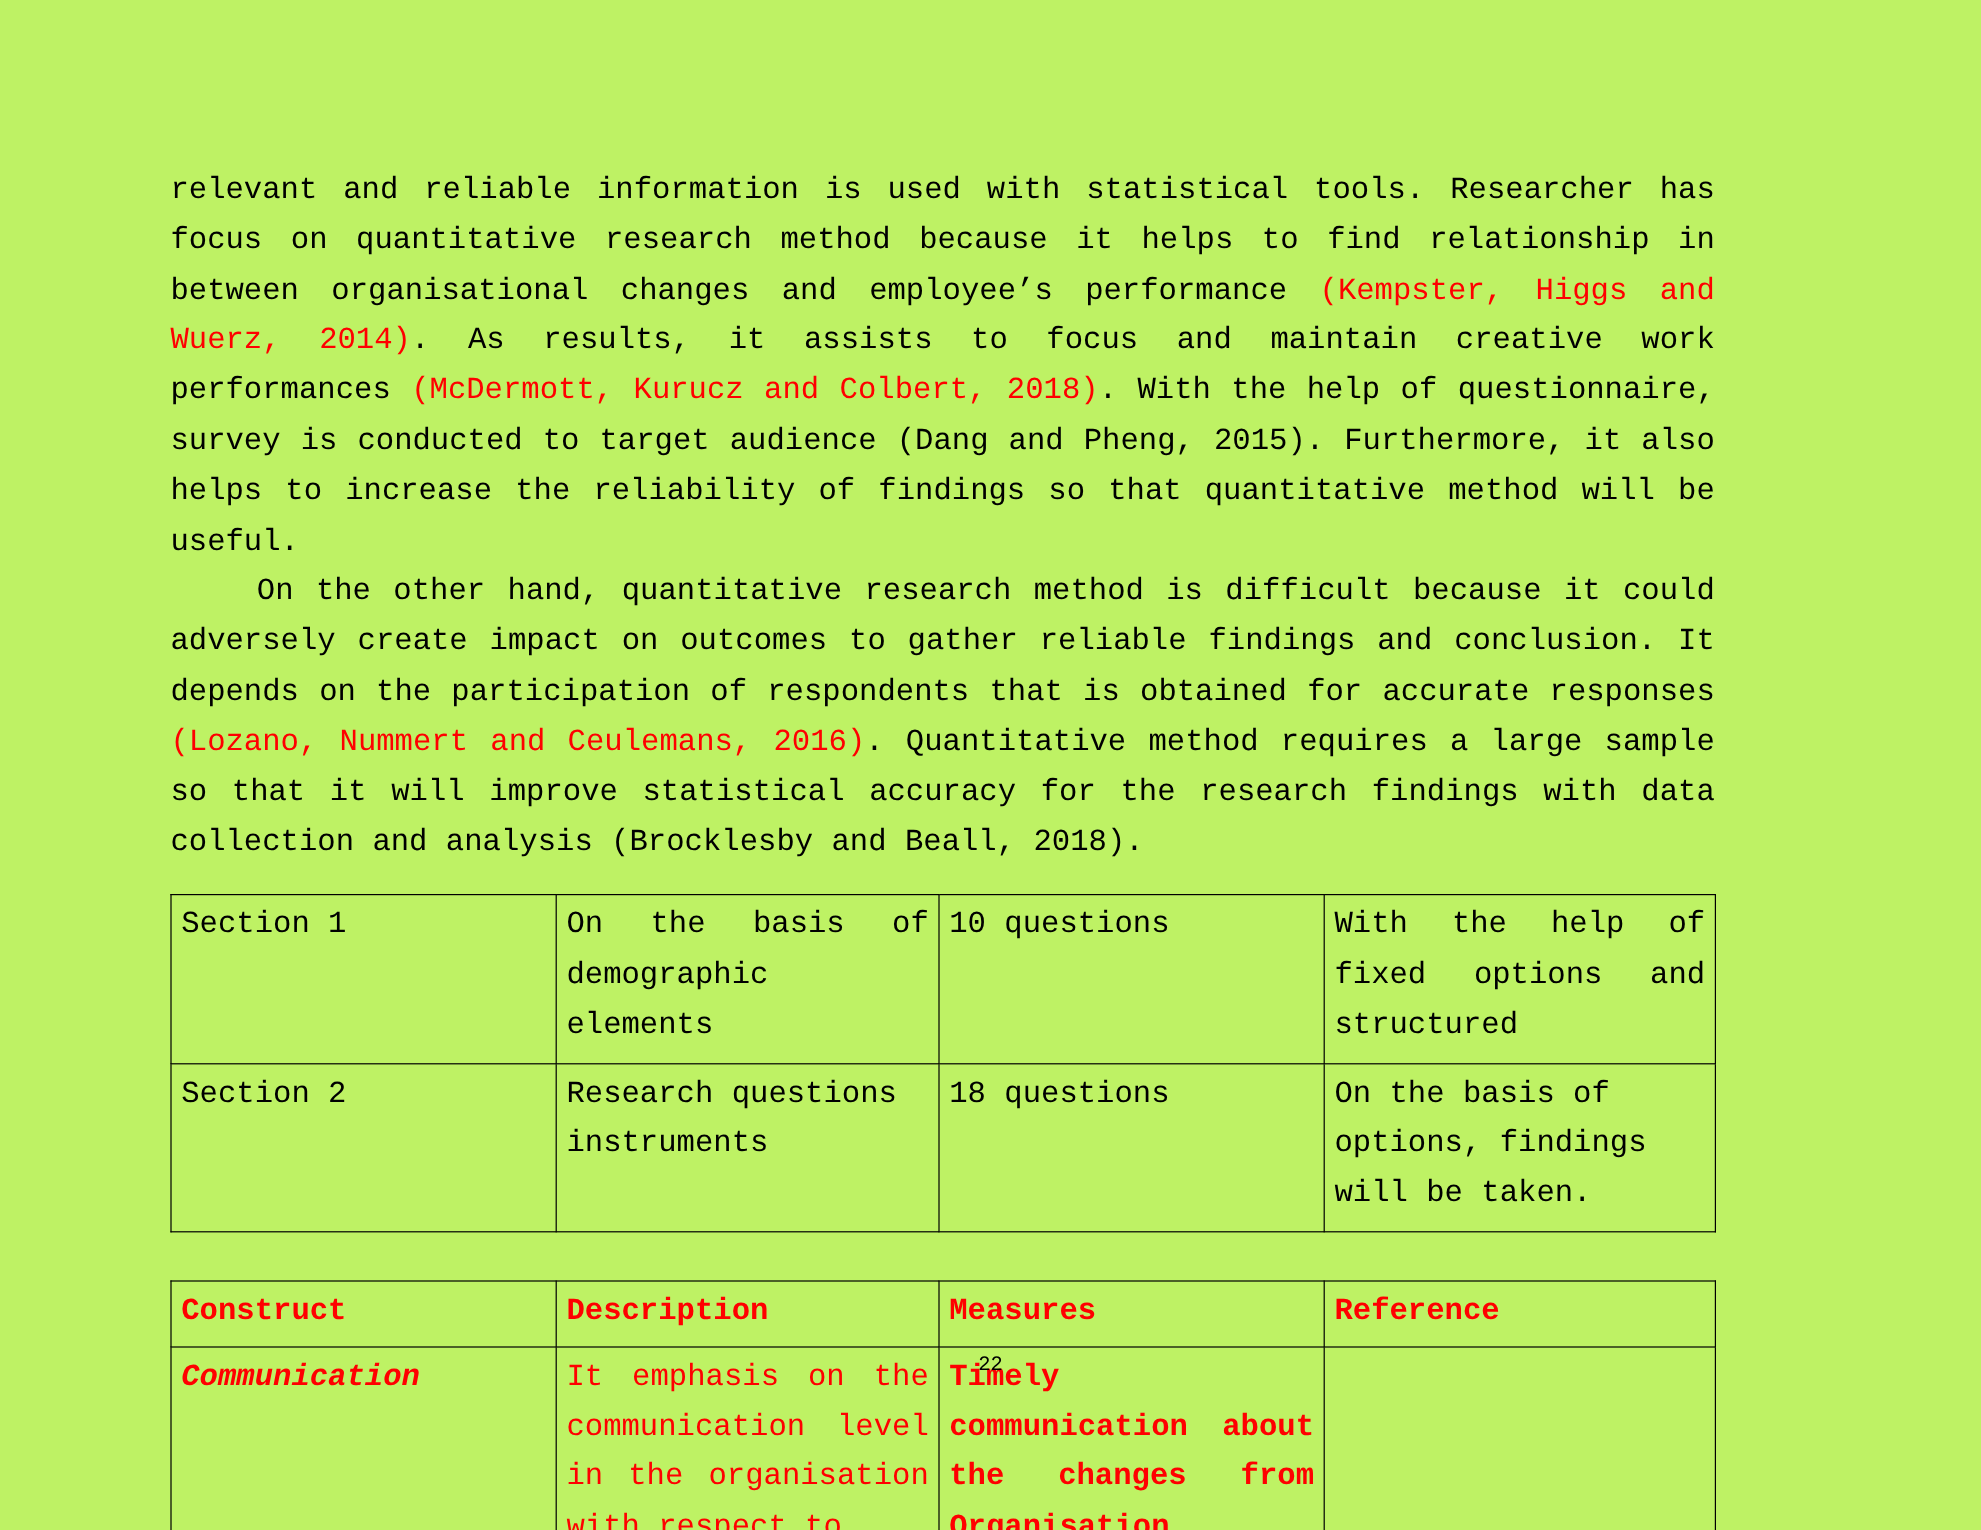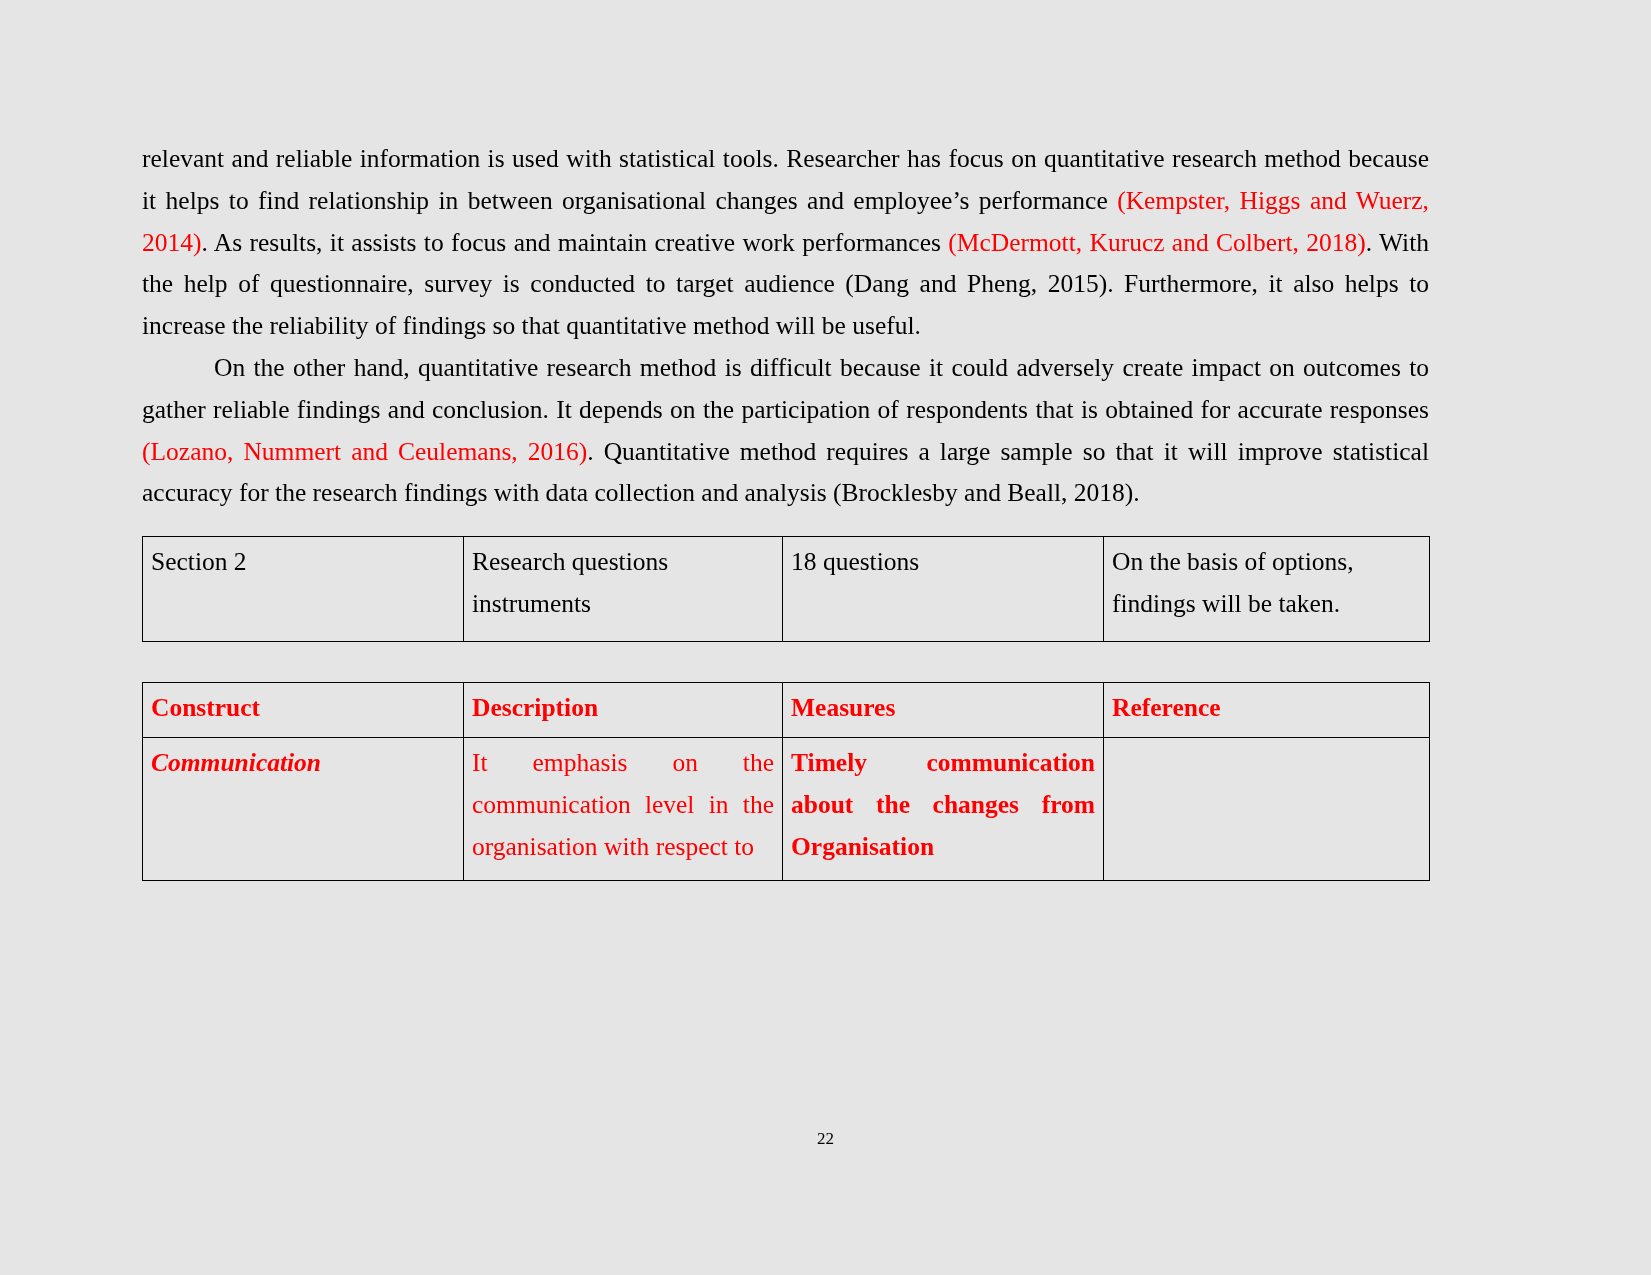--- a/index.html
+++ b/index.html
@@ -8,23 +8,24 @@
     background: #ffffff;
   }
   body {
     font-family: "Liberation Serif", "DejaVu Serif", serif;
     color: #000000;
   }
   .page {
     position: relative;
     width: 1651px;
     height: 1275px;
-    background: #e5e5e5;
+    background: #bef264;
     overflow: hidden;
     box-sizing: border-box;
+    font-family: Liberation Mono, monospace;
   }
   .content {
     position: absolute;
     left: 142px;
     top: 138px;
     width: 1287px;
   }
   p.body-par {
     margin: 0;
     font-size: 25.5px;
@@ -121,20 +122,26 @@
 
 
     <table class="doc-table t1">
       <colgroup>
           <col class="c1">
           <col class="c2">
           <col class="c3">
           <col class="c4">
         </colgroup>
       <tbody>
+        <tr class="r1">
+          <td class="left">Section 1</td>
+          <td class="just">On the basis of demographic elements</td>
+          <td class="left">10 questions</td>
+          <td class="just">With the help of fixed options and structured</td>
+        </tr>
         <tr class="r2">
           <td class="left">Section 2</td>
           <td class="left">Research questions instruments</td>
           <td class="left">18 questions</td>
           <td class="left">On the basis of options, findings will be taken.</td>
         </tr>
       </tbody>
     </table>
 
     <div class="gap-small"></div>

